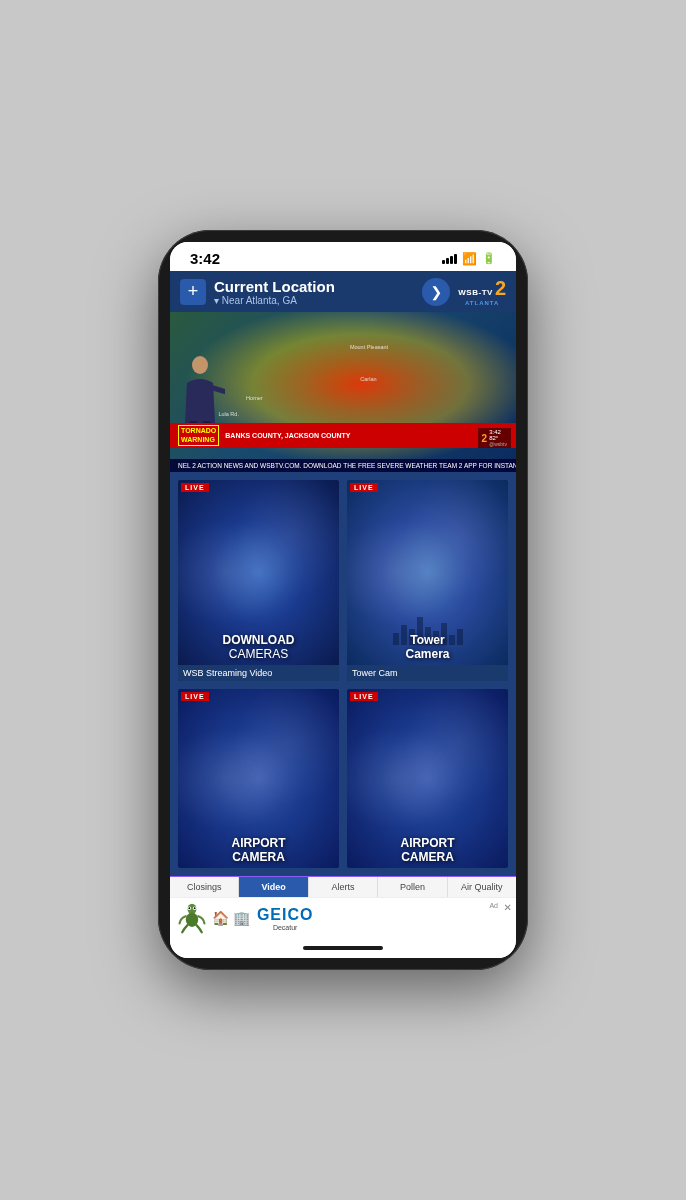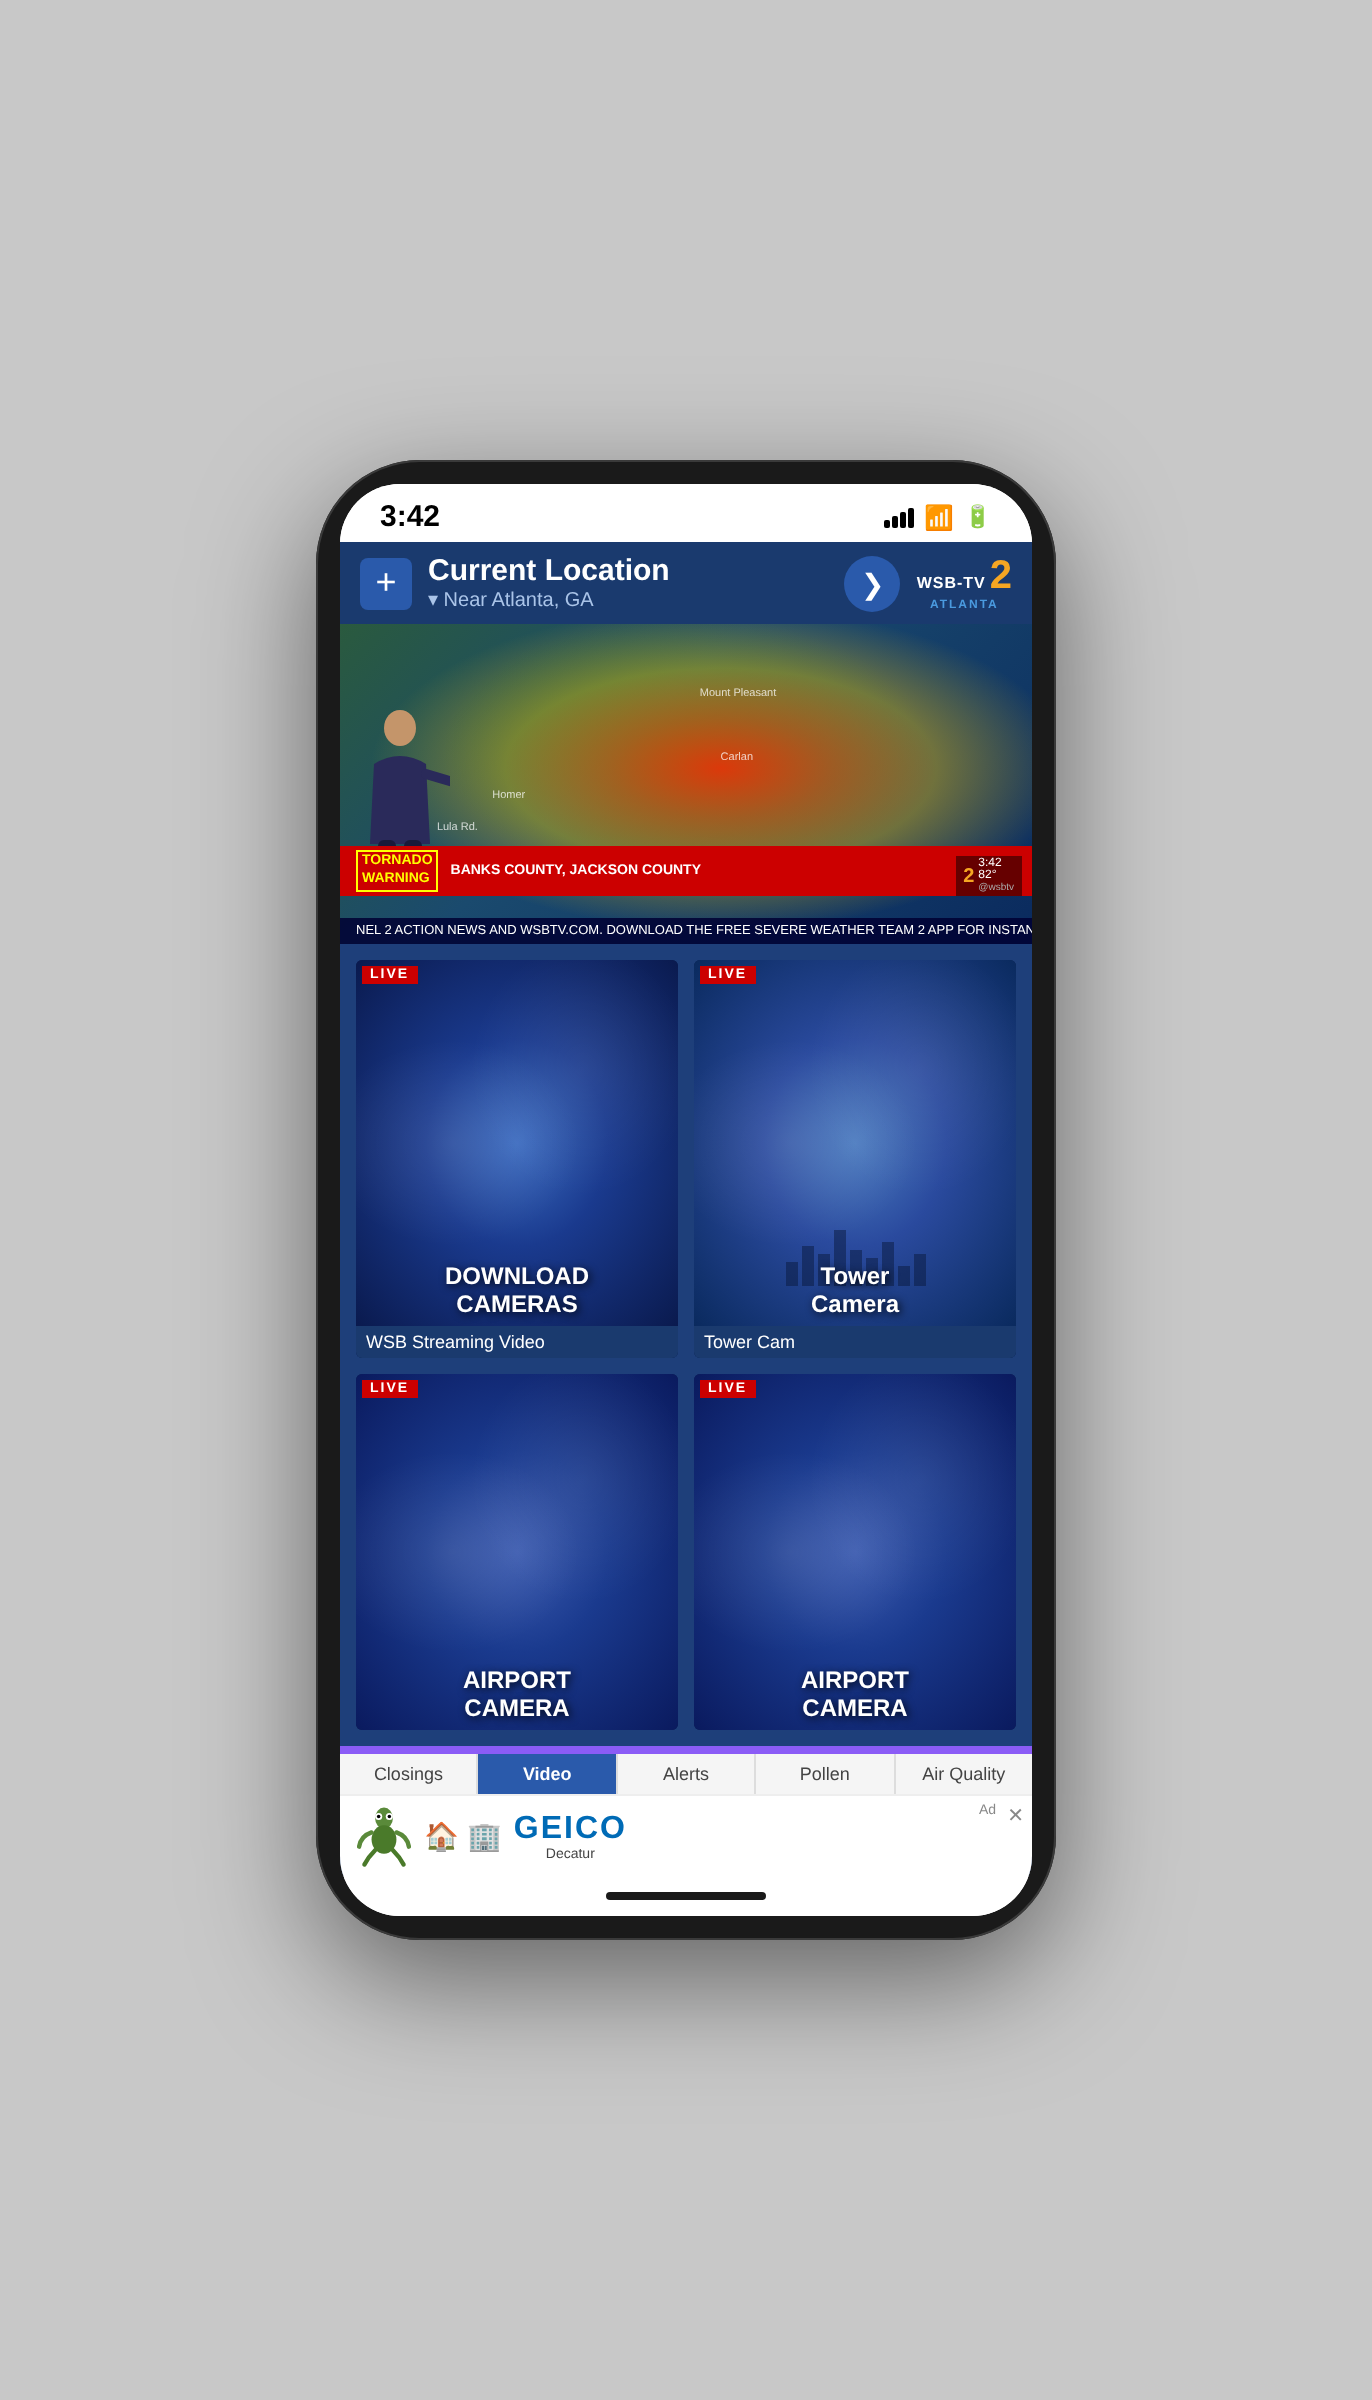--- a/index.html
+++ b/index.html
@@ -20,21 +20,21 @@
       border-radius: 52px;
       padding: 12px;
       box-shadow: 0 20px 60px rgba(0,0,0,0.5), inset 0 0 0 1px #3a3a3a;
       position: relative;
     }
 
     .phone-inner {
       width: 100%;
       height: 100%;
       background: #fff;
-      border-radius: 30px;
+      border-radius: 18px;
       overflow: hidden;
       display: flex;
       flex-direction: column;
     }
 
     
     .status-bar {
       background: #fff;
       display: flex;
       justify-content: space-between;
@@ -353,21 +353,21 @@
       position: absolute;
       top: 0; left: 0; right: 0; bottom: 0;
       background:
         radial-gradient(ellipse at 30% 50%, rgba(255,255,255,0.1) 0%, transparent 40%),
         radial-gradient(ellipse at 70% 30%, rgba(255,255,255,0.08) 0%, transparent 35%);
     }
 
     
     .bottom-nav {
       background: #f5f5f5;
-      border-top: 4px solid #8b5cf6;
+      border-top: 1px solid #8b5cf6;
       display: flex;
       flex-shrink: 0;
     }
 
     .bottom-nav-item {
       flex: 1;
       text-align: center;
       padding: 5px 2px;
       font-size: 9px;
       color: #444;
@@ -597,21 +597,21 @@
 
       <div class="video-grid">
 
         <div class="video-tile">
           <div class="video-thumb">
             <div class="thumb-bg-streaming">
               <div class="globe-swirl"></div>
               <div style="position:absolute;top:3px;left:3px;background:#cc0000;color:#fff;font-size:7px;font-weight:900;padding:1px 4px;letter-spacing:1px;">LIVE</div>
               <div class="thumb-label-box" style="bottom:4px;">
                 <div style="color:#fff;font-size:12px;font-weight:900;text-align:center;text-shadow:1px 1px 4px rgba(0,0,0,0.9);">DOWNLOAD</div>
-                <div style="color:#fff;font-size:12px;font-weight:700;text-align:center;text-shadow:1px 1px 4px rgba(0,0,0,0.9);">CAMERAS</div>
+                <div style="color:#fff;font-size:12px;font-weight:400;text-align:center;text-shadow:1px 1px 4px rgba(0,0,0,0.9);">CAMERAS</div>
               </div>
             </div>
           </div>
           <div class="video-label">WSB Streaming Video</div>
         </div>
 
         <div class="video-tile">
           <div class="video-thumb">
             <div class="thumb-bg-tower">
               <div class="globe-swirl"></div>

